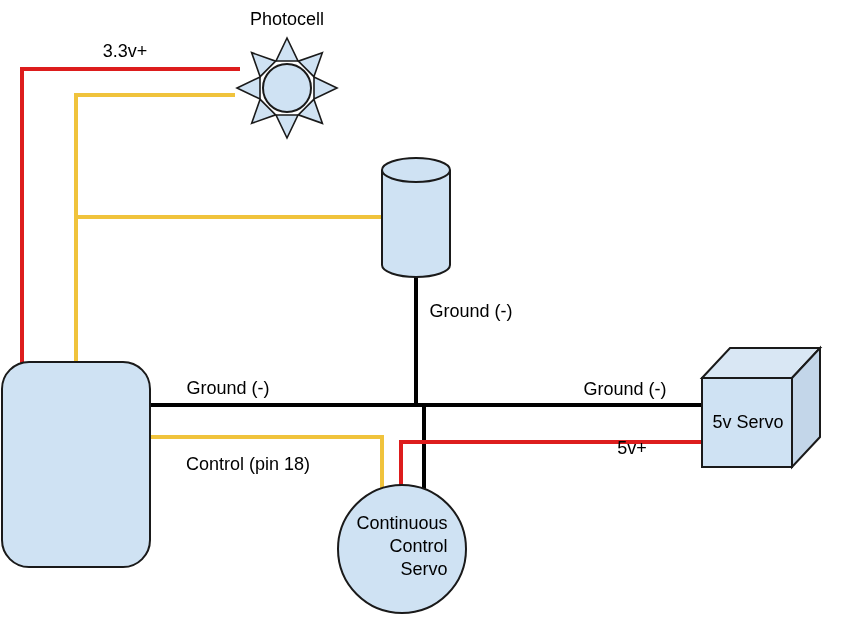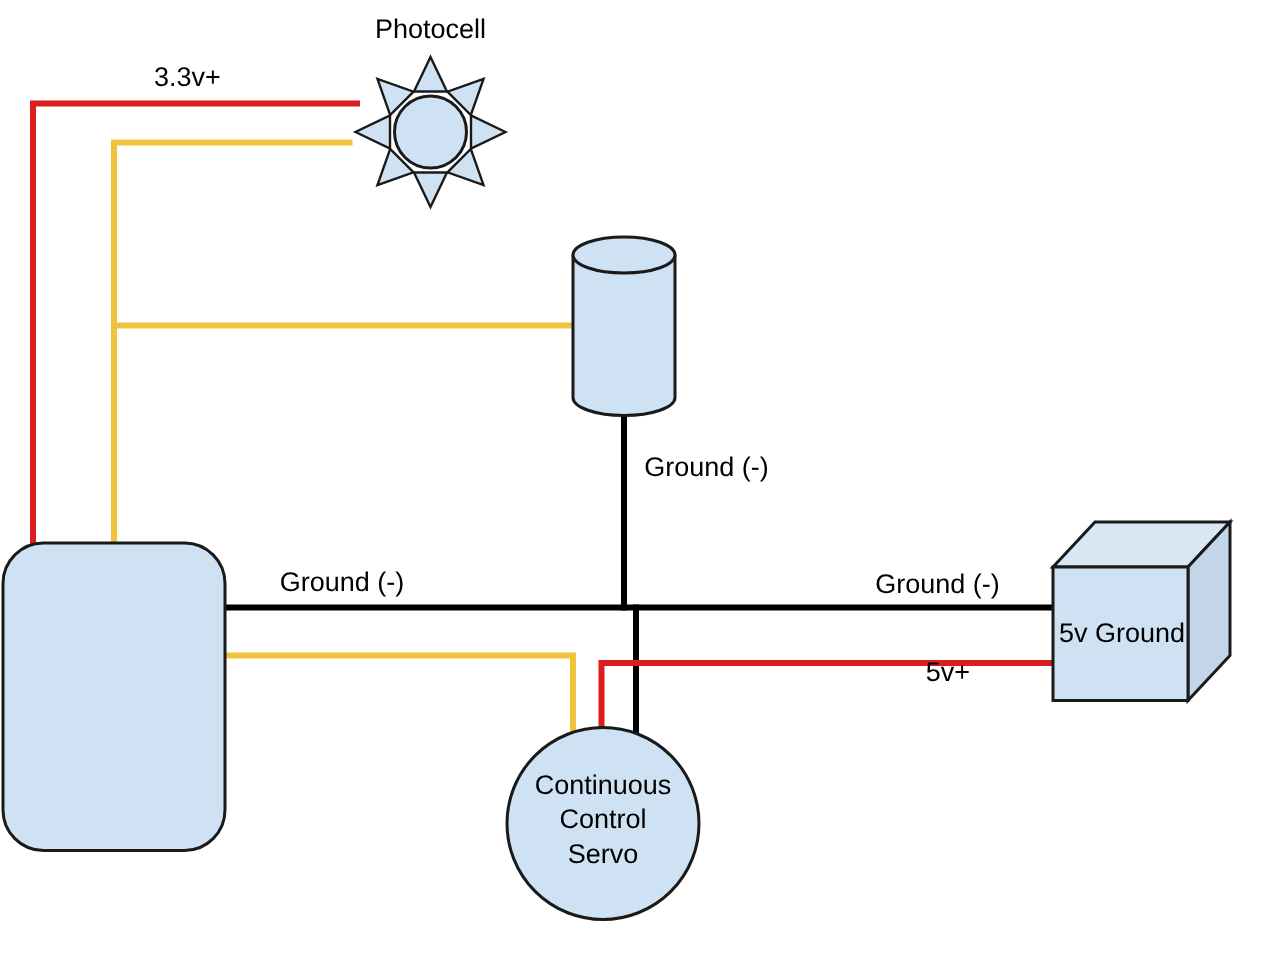--- a/index.html
+++ b/index.html
@@ -20,21 +20,21 @@
   .face-top{fill:var(--component-fill-light,#d9e7f4);stroke:var(--component-outline,#1a1a1a);stroke-width:2;}
   .face-side{fill:var(--component-fill-dark,#c3d6e9);stroke:var(--component-outline,#1a1a1a);stroke-width:2;}
   .label{
     position:absolute;
     font-size:18px;line-height:21px;
     color:var(--text,#000000);
     white-space:nowrap;
   }
   .label.center{transform:translateX(-50%);text-align:center;}
   .label.multiline{line-height:21px;}
-  .label.servo-lines{line-height:23px;}
+  .label.servo-lines{line-height:23px;text-align:right;}
 </style>
 </head>
 <body>
 
 <div class="canvas">
 
   <svg width="850" height="636" viewBox="0 0 850 636">
 
     <path class="wire red" d="M240,69 L22,69 L22,366"></path>
     <path class="wire yellow" d="M235,95 L76,95 L76,366"></path>
@@ -78,26 +78,27 @@
   <div class="label center" style="left:287px;top:9px">Photocell</div>
 
   <div class="label center" style="left:125px;top:41px">3.3v+</div>
 
 
 
   <div class="label center" style="left:471px;top:301px">Ground (-)</div>
 
   <div class="label center" style="left:228px;top:378px">Ground (-)</div>
 
+  <div class="label center" style="left:248px;top:454px">Control (pin 18)</div>
 
   <div class="label center" style="left:625px;top:379px">Ground (-)</div>
 
   <div class="label center" style="left:632px;top:438px">5v+</div>
 
-  <div class="label center" style="left:748px;top:412px">5v Ground</div>
+  <div class="label center" style="left:748px;top:412px">5v Servo</div>
 
 
   <div class="label center servo-lines" style="left:402px;top:512px">
     <div>Continuous</div>
     <div>Control</div>
     <div>Servo</div>
   </div>
 
 </div>
 

